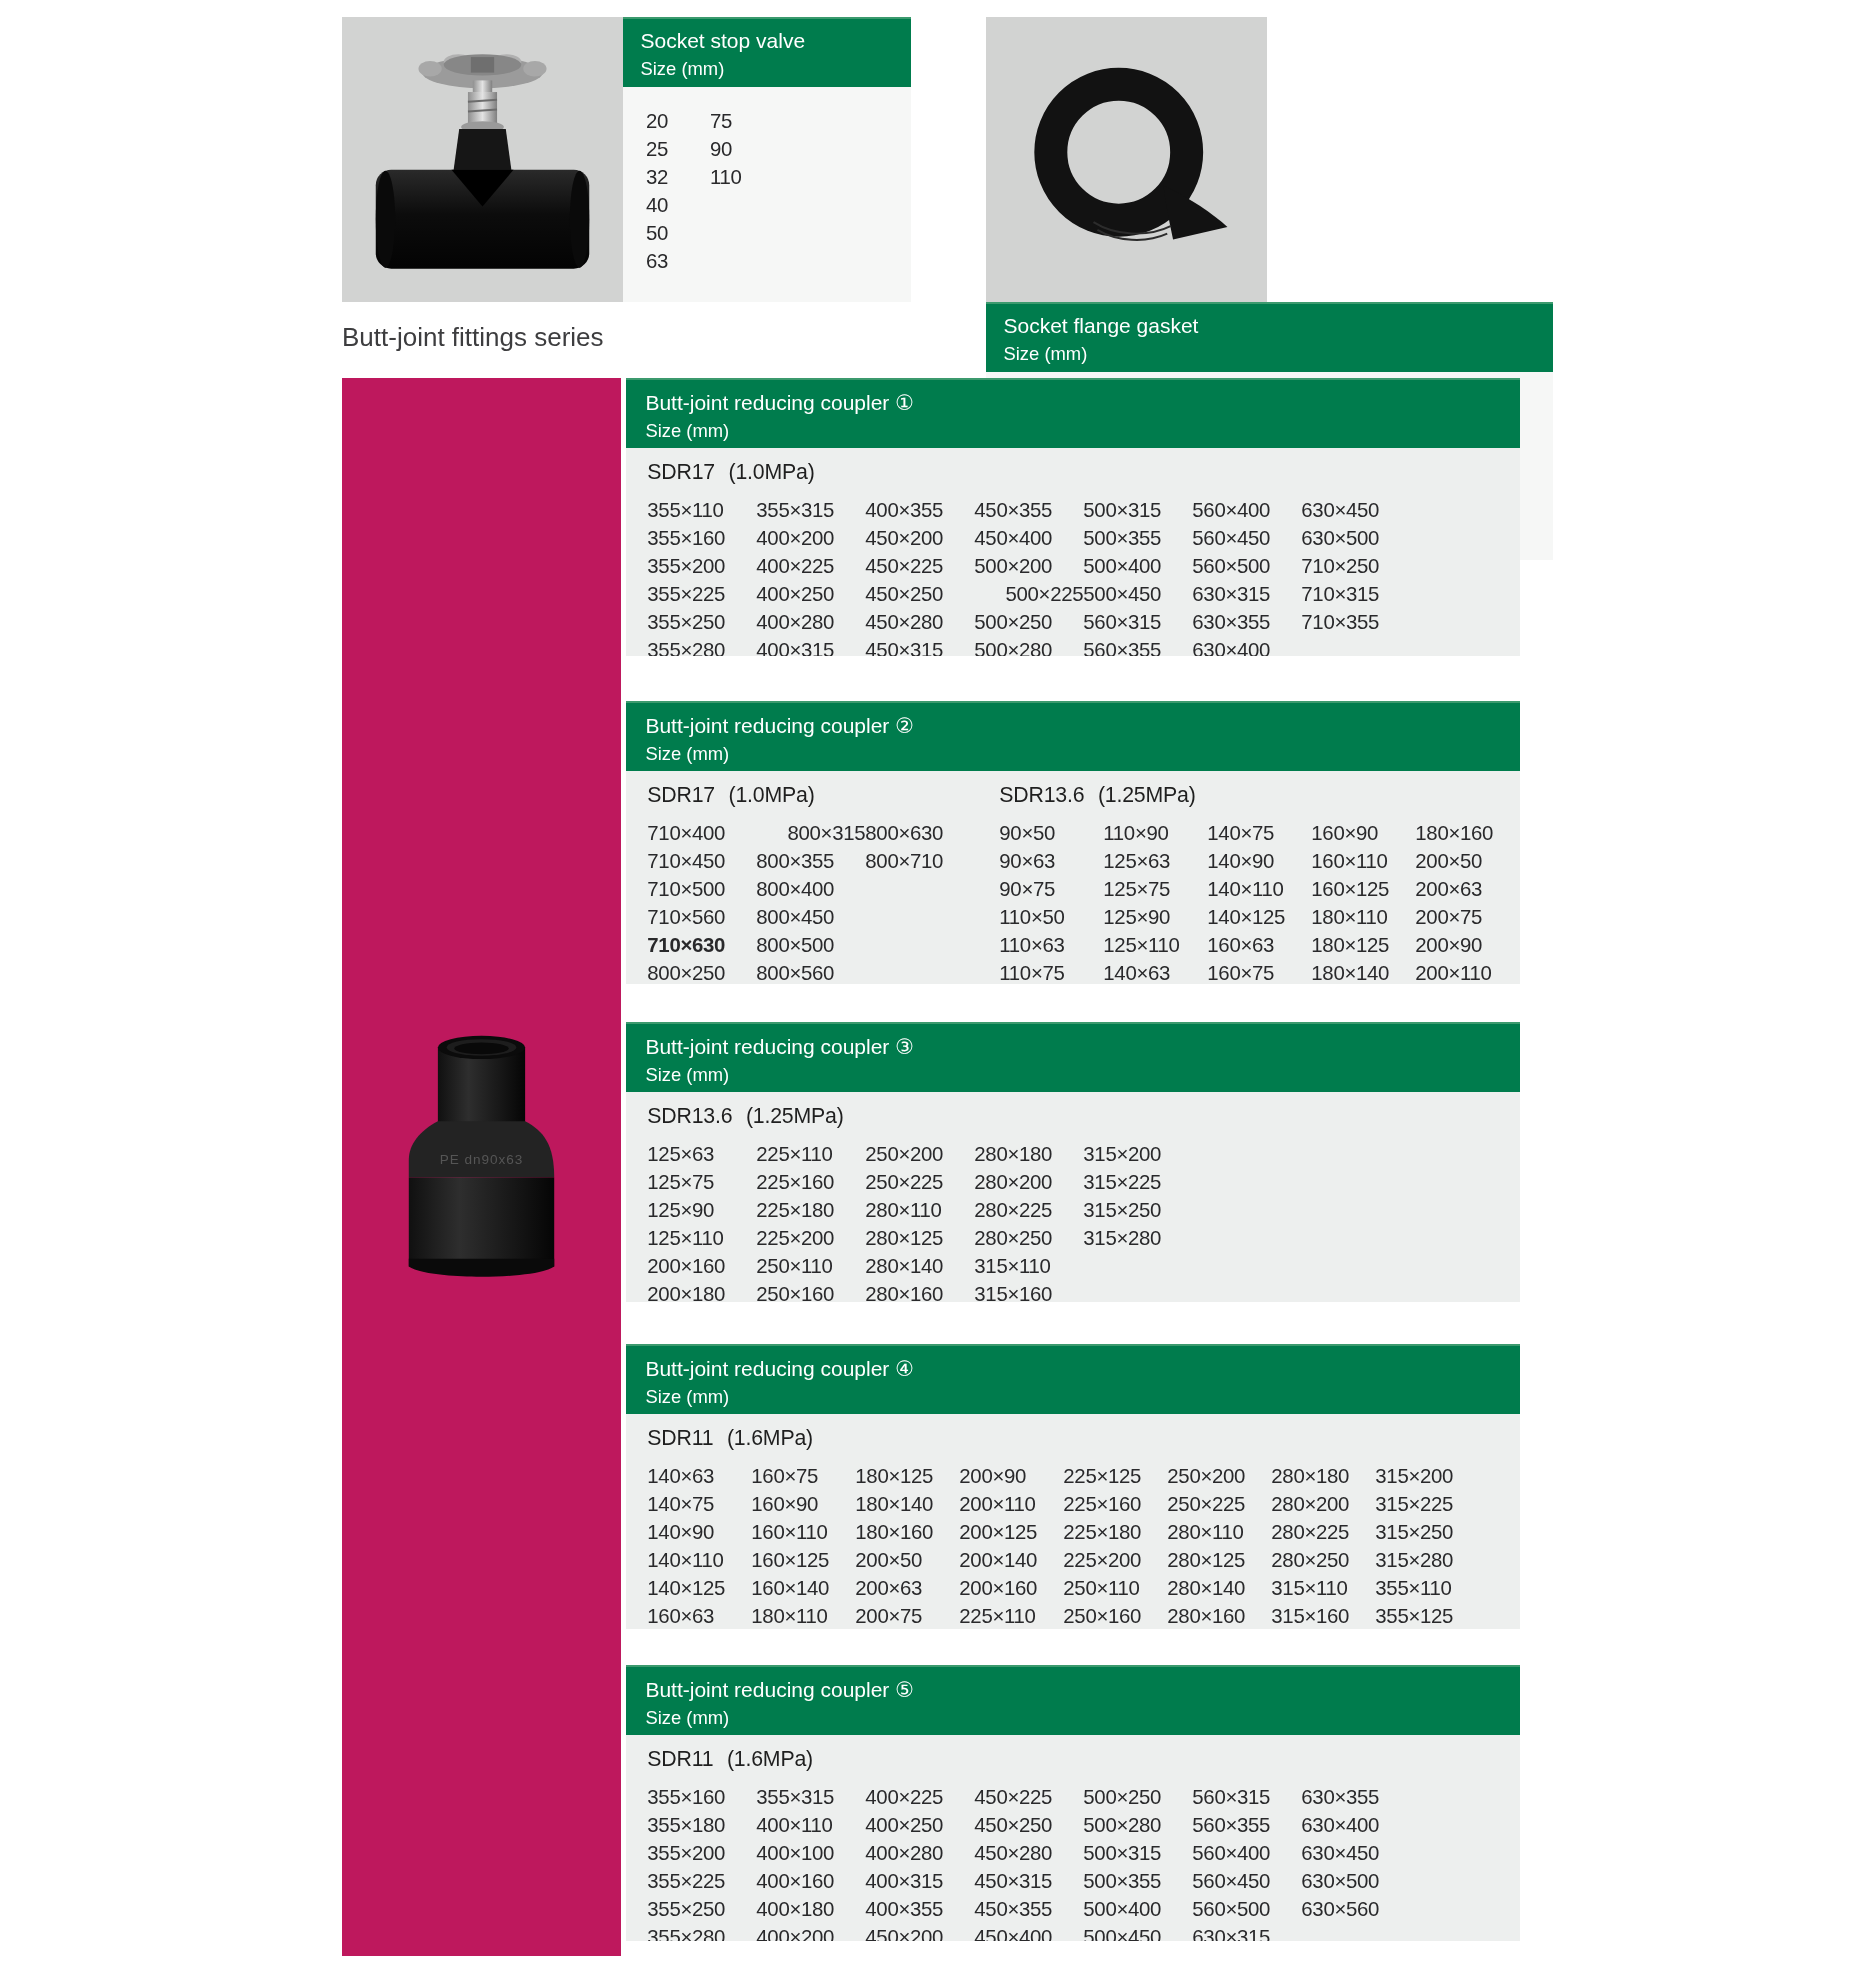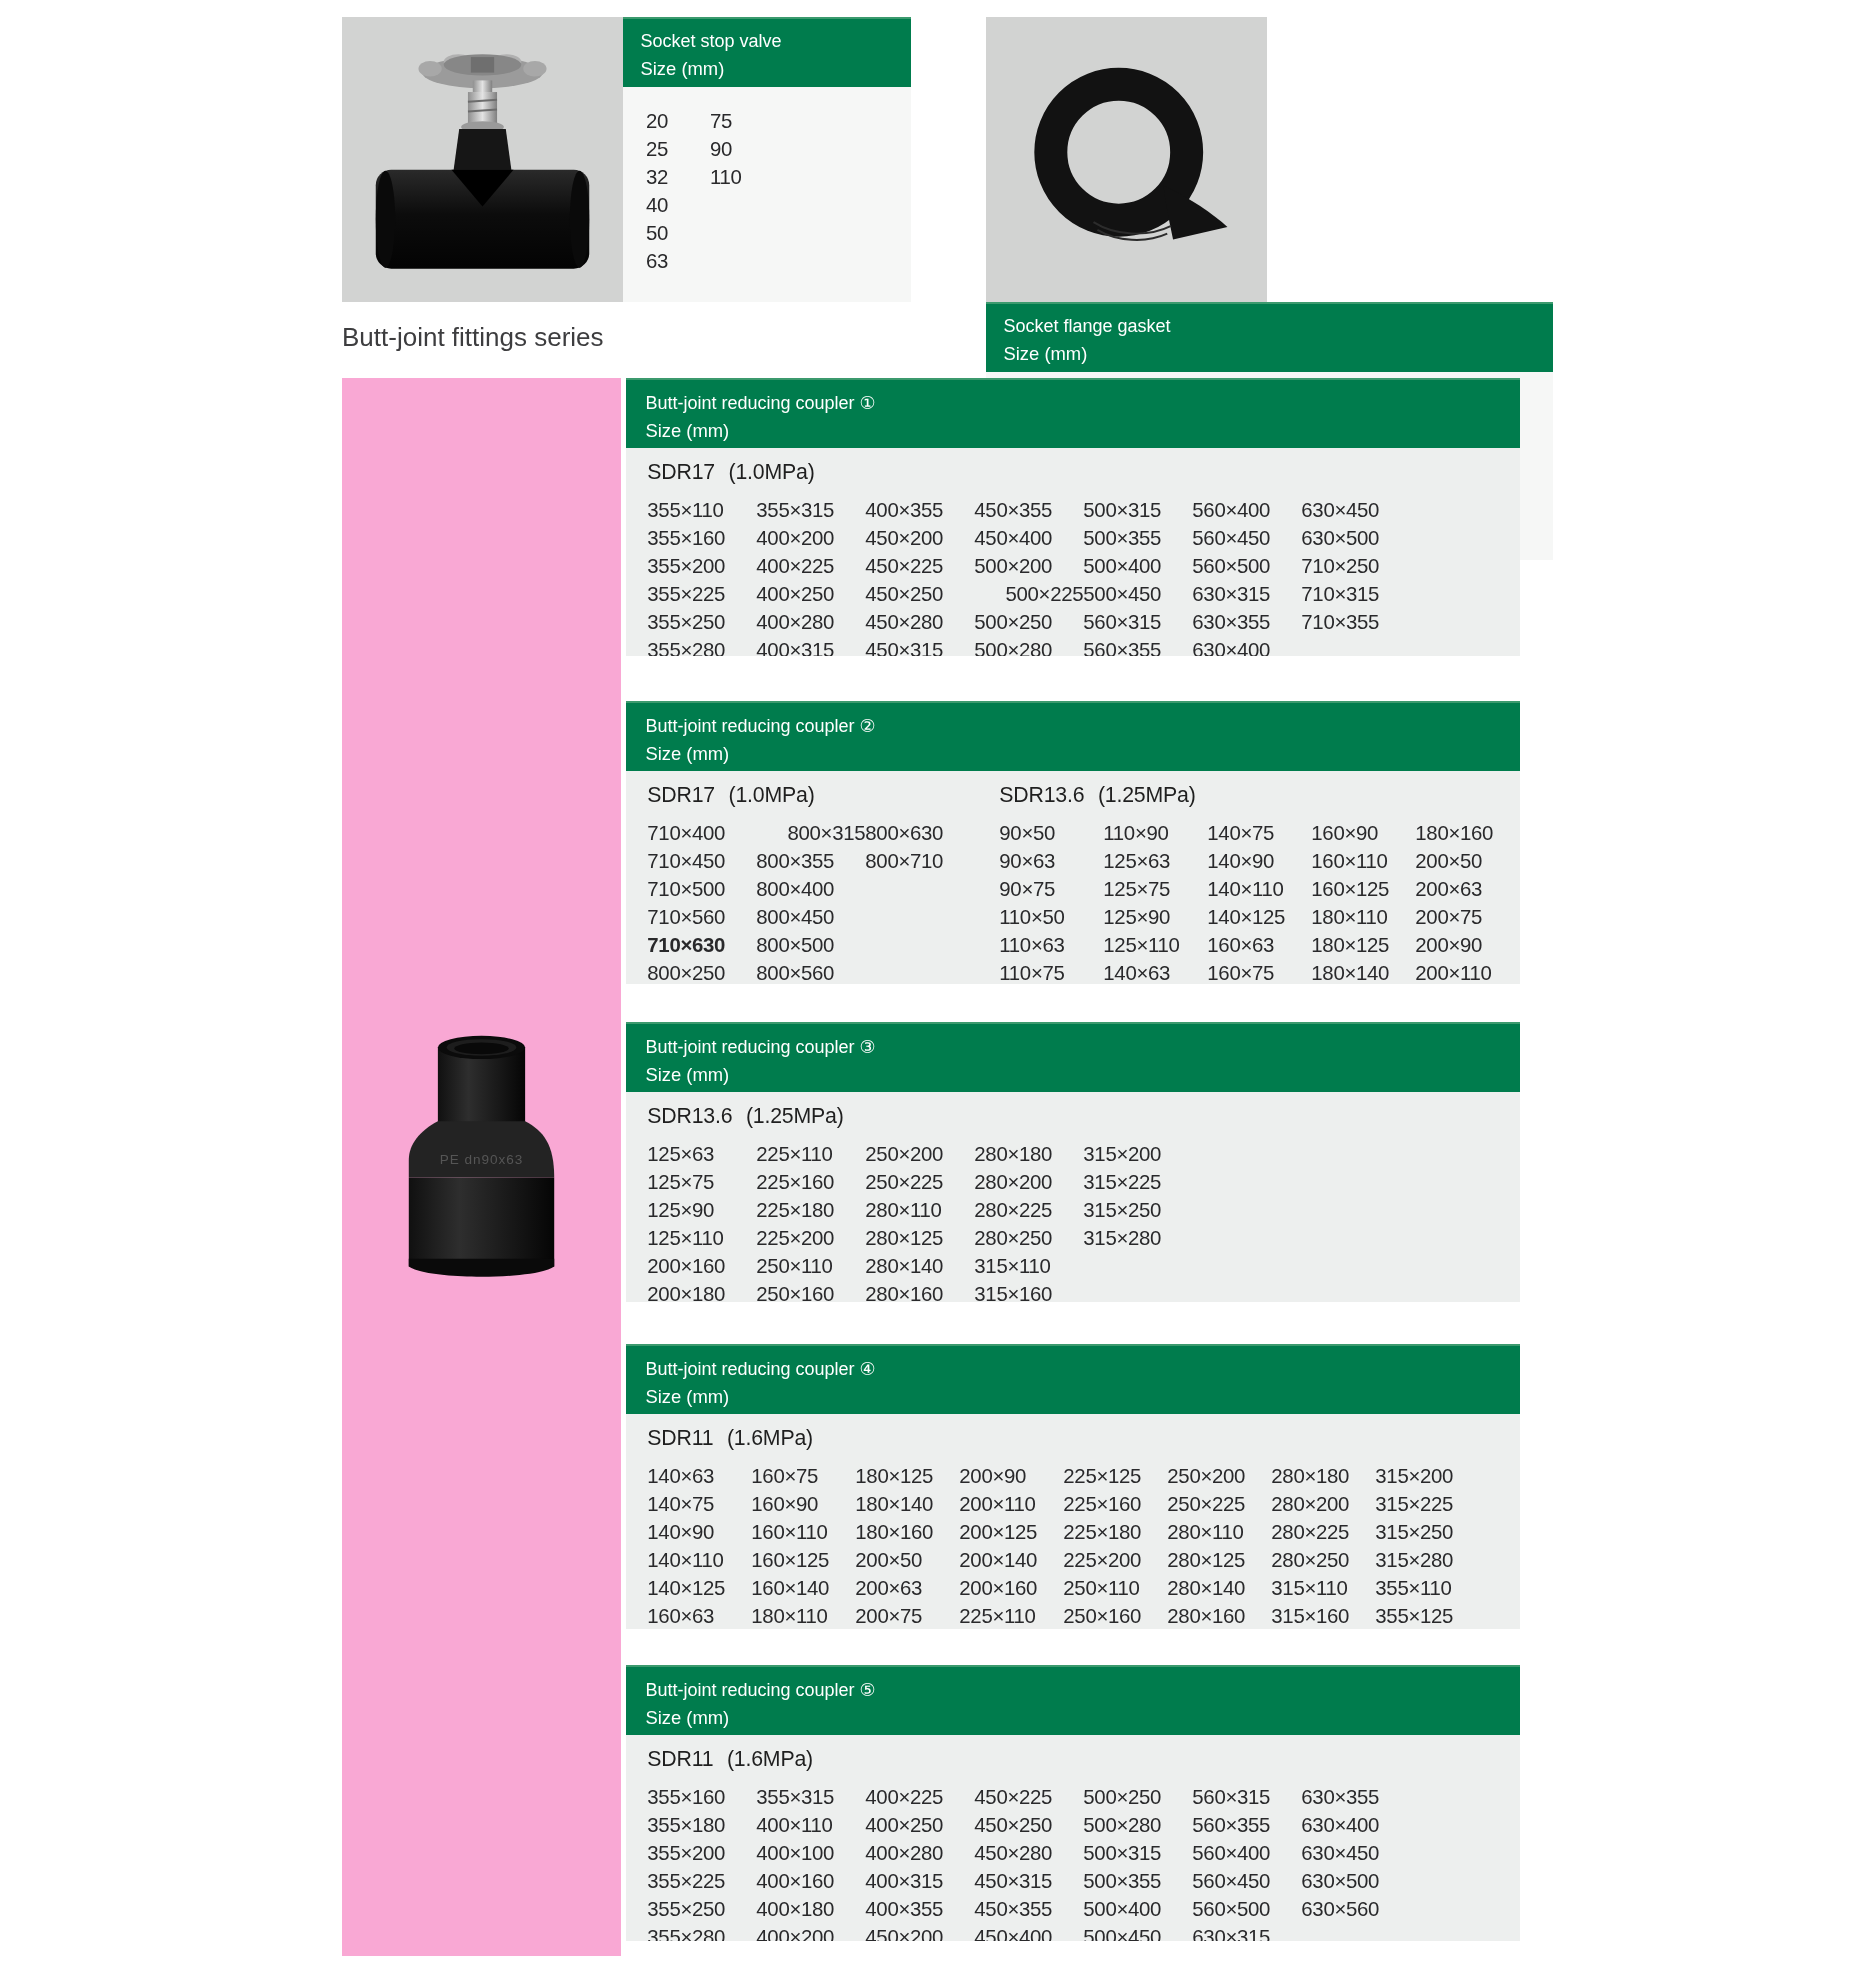--- a/index.html
+++ b/index.html
@@ -8,33 +8,33 @@
 
   
   .card{position:absolute;top:16.5px;height:285px;display:flex;}
   #card-0{left:342px;width:569px;}
   #card-1{left:986px;width:567px;flex-direction:column;}
   .card-photo{width:281px;height:285px;background:#d2d3d2;flex:0 0 auto;
               display:flex;align-items:center;justify-content:center;}
   .card-right{flex:1;display:flex;flex-direction:column;}
   .green-head{background:#007c4d;border-top:2.9px solid #3c9a6e;height:70px;box-sizing:border-box;
               color:#ffffff;padding:9.7px 0 0 17.5px;}
-  .green-head .g-title{font-size:18px;line-height:26px;}
+  .green-head .g-title{font-size:21px;line-height:26px;}
   .green-head .g-size{font-size:18.4px;line-height:21.3px;margin-top:3.9px;}
   .card-list{flex:1;background:#f6f7f6;padding:20.4px 0 0 23px;display:flex;}
   .size-col{width:64px;}
   .size-num{display:block;height:28px;line-height:28px;font-size:20.4px;color:#29292b;
             letter-spacing:-0.3px;}
 
   
   #section-heading{position:absolute;left:342px;top:321px;font-size:26px;line-height:33px;
                    color:#3d3d3f;}
 
   
-  #left-panel{position:absolute;left:342px;top:378px;width:279px;height:1578px;background:#f9a8d4;}
+  #left-panel{position:absolute;left:342px;top:378px;width:279px;height:1578px;background:#be185d;}
   #coupler-wrap{position:absolute;left:56px;top:652px;}
 
   #tables-host{position:absolute;left:626px;top:378px;width:894px;}
   .jtable .green-head{padding-left:19.4px;}
   .tbody{background:#edefee;box-sizing:border-box;padding:9.7px 0 0 21.3px;overflow:hidden;
          display:flex;}
   .tgroup{flex:0 0 auto;}
   .spec{height:29px;line-height:29px;font-size:21.3px;color:#1f1f1f;letter-spacing:-0.2px;
         white-space:nowrap;}
   .spec .mpa{margin-left:13.6px;}

